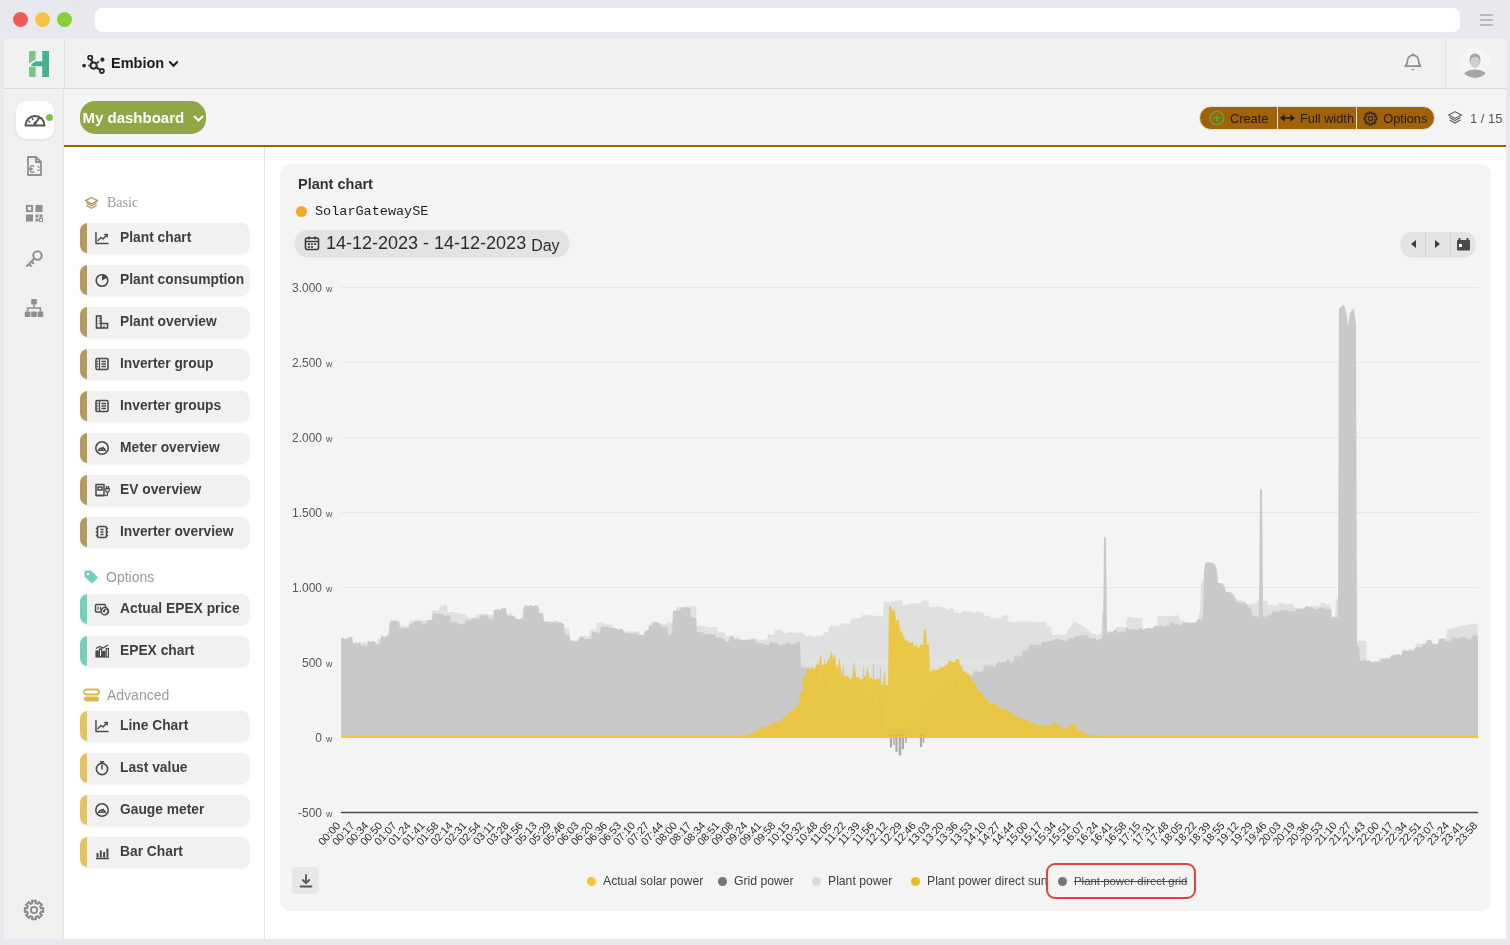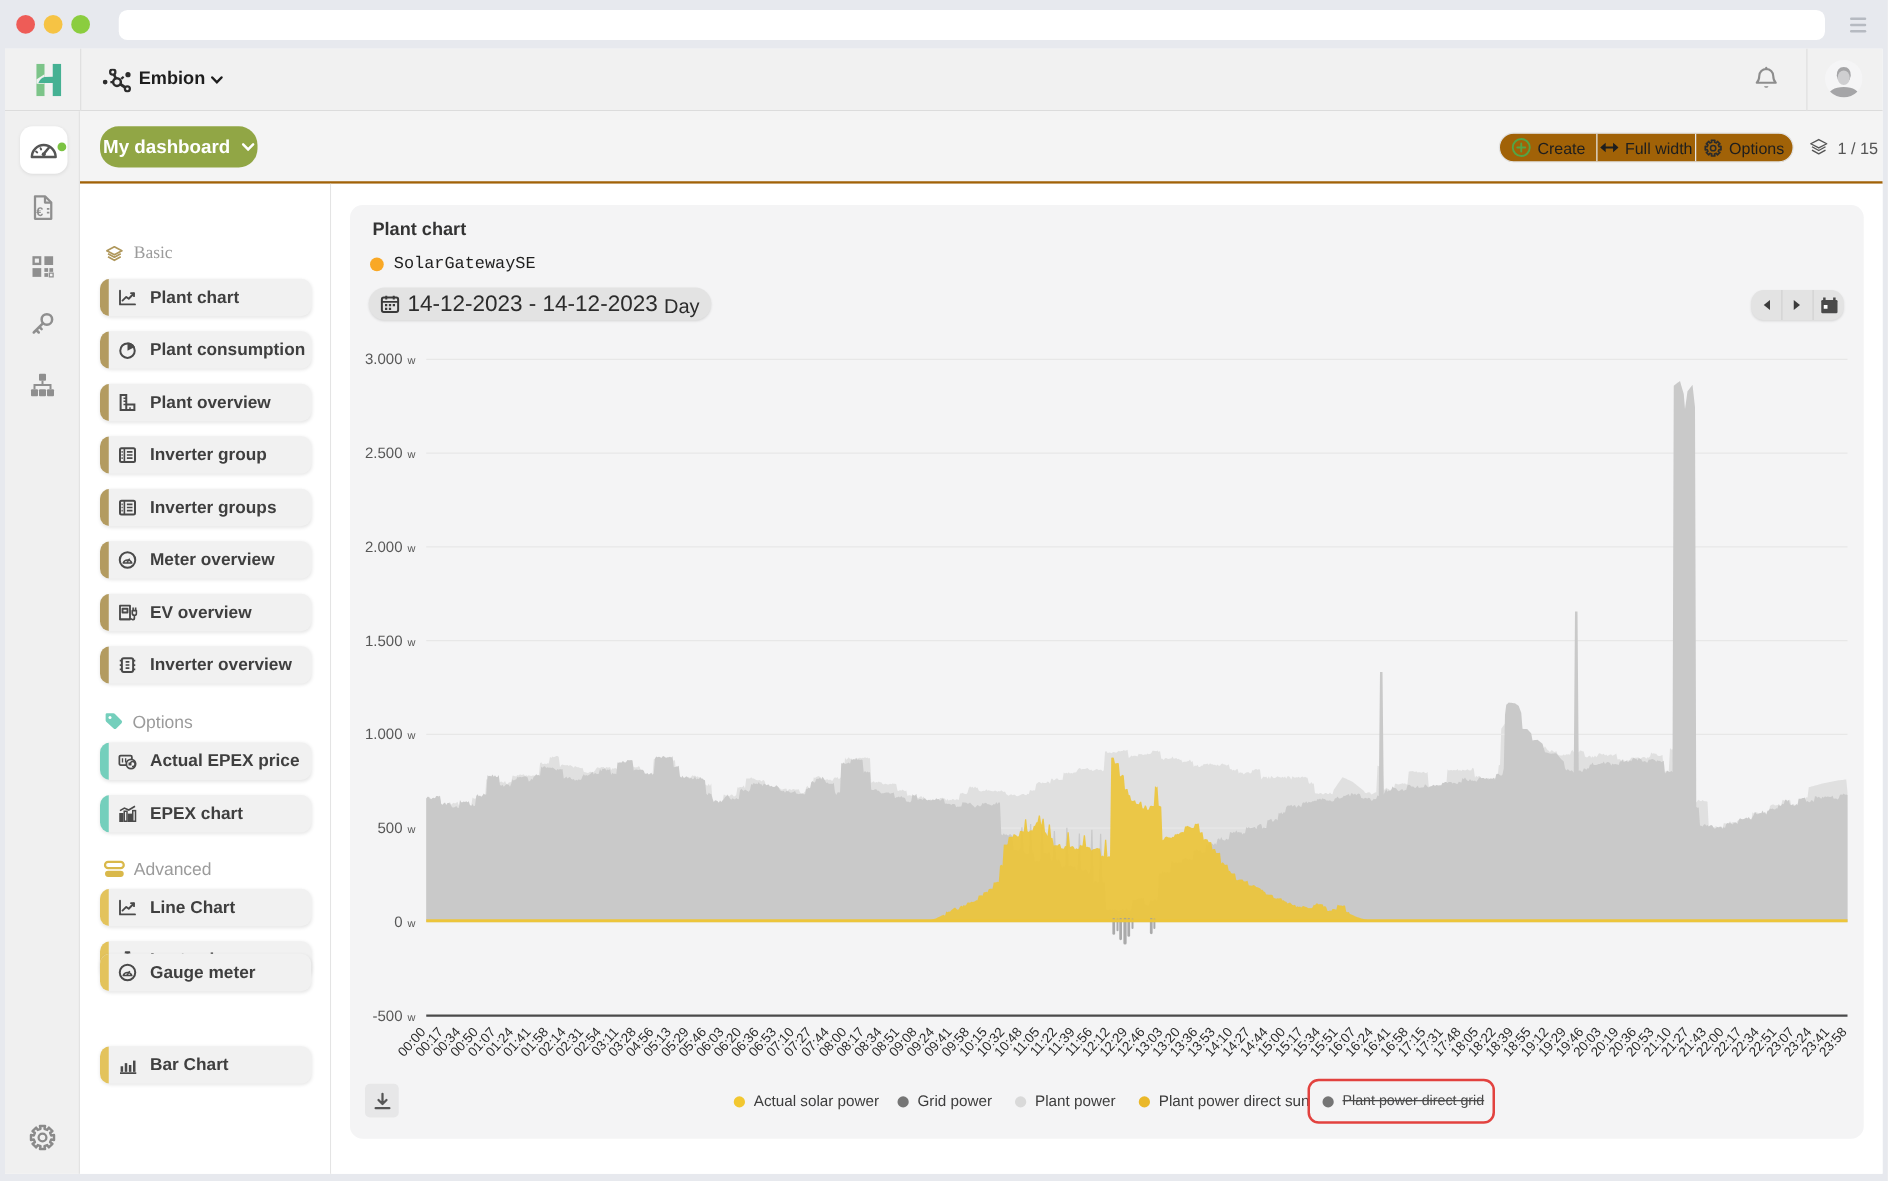--- a/index.html
+++ b/index.html
@@ -341,21 +341,21 @@
 </div>
 <div class="wcard" style="top:606px">
 <div class="accent" style="background:#e3c35c"></div>
 <div class="wicon"><svg width="16" height="16" viewBox="0 0 16 16">
             <circle cx="8" cy="9" r="5.6" fill="none" stroke="#4a4a4a" stroke-width="1.6"></circle>
 <path d="M8 9 V5.6 M6.5 1.8 h3" stroke="#4a4a4a" stroke-width="1.5" stroke-linecap="round"></path>
 <path d="M8 1.8 v1.6" stroke="#4a4a4a" stroke-width="1.5"></path>
           </svg></div>
 <div class="wlabel">Last value</div>
 </div>
-<div class="wcard" style="top:616px">
+<div class="wcard" style="top:648px">
 <div class="accent" style="background:#e3c35c"></div>
 <div class="wicon"><svg width="16" height="16" viewBox="0 0 16 16">
             <circle cx="8" cy="8" r="6.2" fill="none" stroke="#4a4a4a" stroke-width="1.6"></circle>
 <path d="M4.6 10.4 a3.6 3.6 0 0 1 6.8 0 z" fill="none" stroke="#4a4a4a" stroke-width="1.3" stroke-linejoin="round"></path>
 <path d="M8.2 9 l1.6-2.1" stroke="#4a4a4a" stroke-width="1.2"></path>
 <circle cx="8" cy="9.6" r=".8" fill="#4a4a4a"></circle>
           </svg></div>
 <div class="wlabel">Gauge meter</div>
 </div>
 <div class="wcard" style="top:690px">

